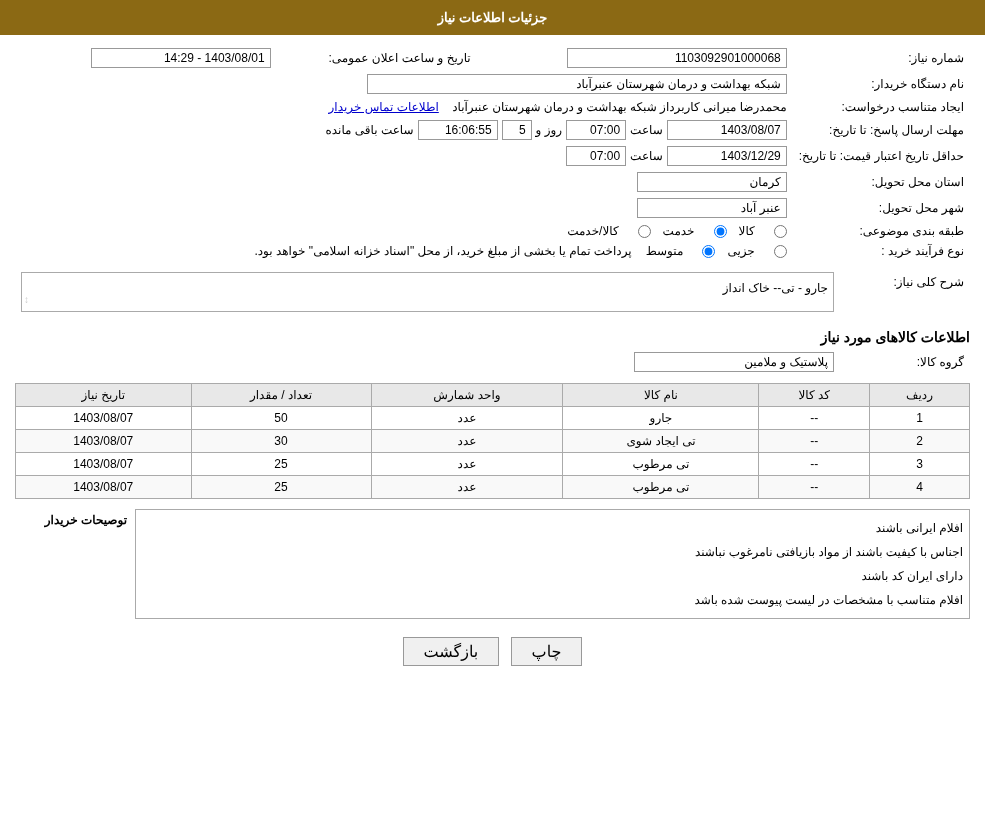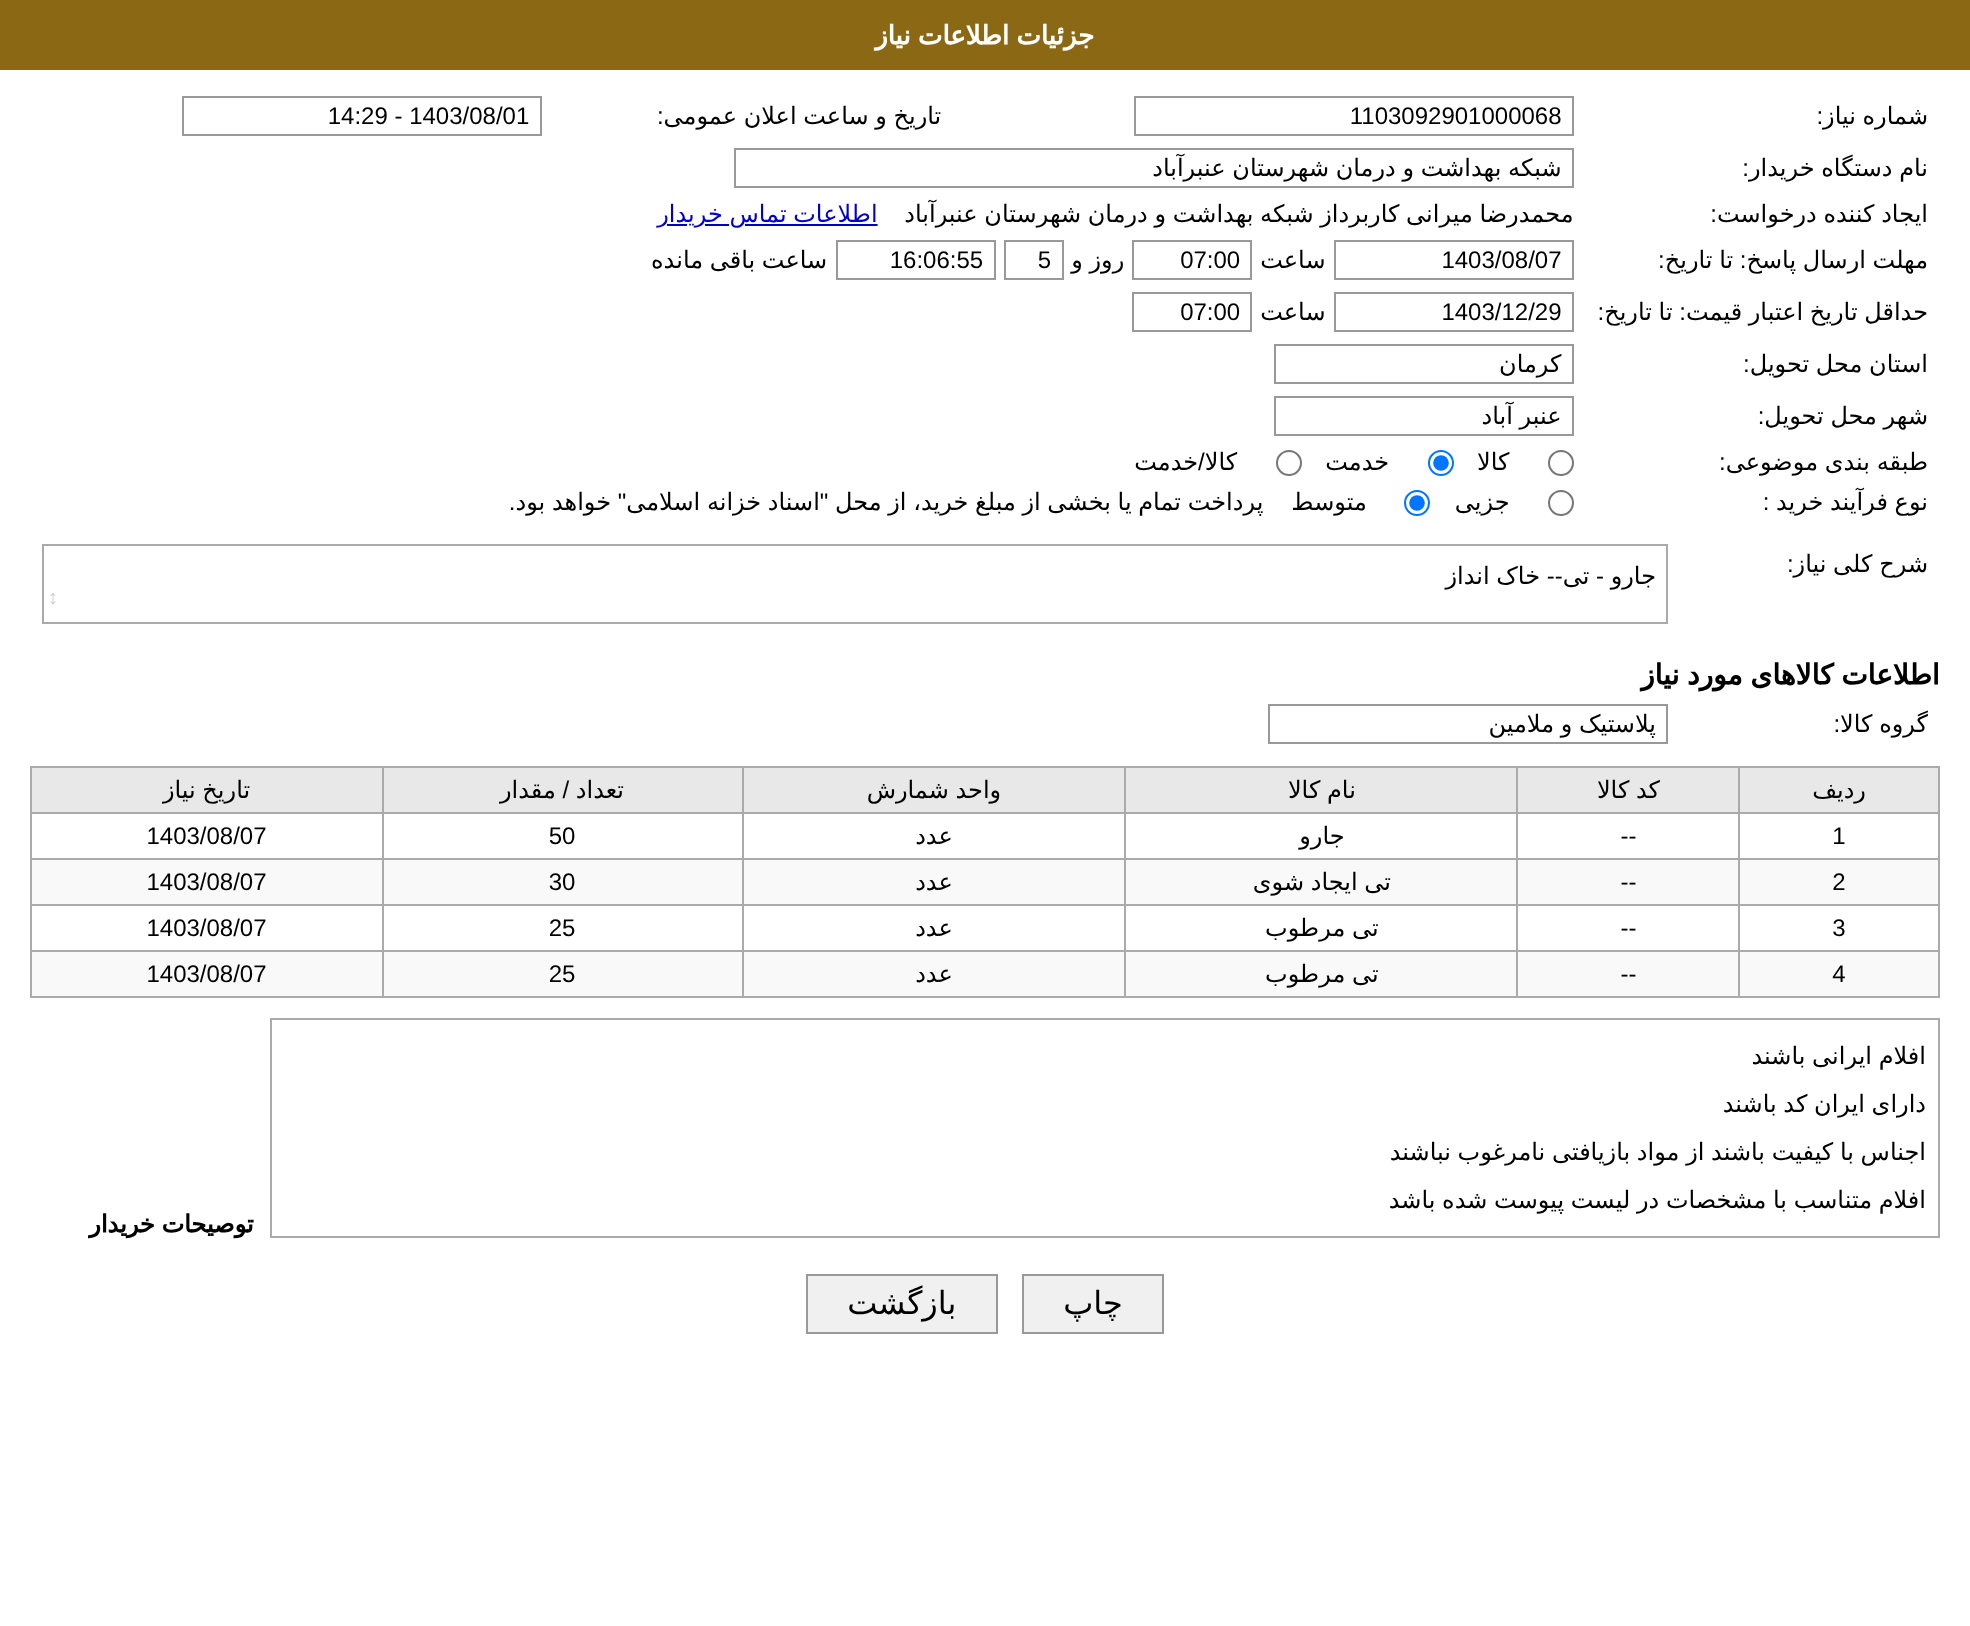--- a/index.html
+++ b/index.html
@@ -85,21 +85,21 @@
     .description-area {
       border: 1px solid #aaa;
       min-height: 80px;
       padding: 5px;
       text-align: right;
       line-height: 1.8;
       direction: rtl;
     }
     .desc-row {
       display: flex;
-      align-items: flex-end;
+      align-items: flex-start;
       margin-bottom: 8px;
     }
     .desc-label {
       white-space: nowrap;
       font-weight: bold;
       padding-right: 8px;
       padding-top: 4px;
     }
     .footer-buttons {
       text-align: center;
@@ -151,21 +151,21 @@
       </tr>
 
       <tr>
         <td class="label-cell">نام دستگاه خریدار:</td>
         <td colspan="3">
           <div class="input-box" style="min-width:420px;">شبکه بهداشت و درمان شهرستان عنبرآباد</div>
         </td>
       </tr>
 
       <tr>
-        <td class="label-cell">ایجاد کننده درخواست:</td>
+        <td class="label-cell">ایجاد متناسب درخواست:</td>
         <td colspan="3">
           <span>محمدرضا میرانی کاربرداز  شبکه بهداشت و درمان شهرستان عنبرآباد</span>
           &nbsp;&nbsp;
           <span class="blue-link">اطلاعات تماس خریدار</span>
         </td>
       </tr>
 
       <tr>
         <td class="label-cell">مهلت ارسال پاسخ: تا تاریخ:</td>
         <td colspan="3">
@@ -317,22 +317,22 @@
       <td>عدد</td>
       <td>25</td>
       <td>1403/08/07</td>
     </tr>
         </tbody>
     </table>
 
     <div class="desc-row" style="margin-top:10px;">
       <div style="flex:1; border:1px solid #aaa; padding:6px; min-height:80px; text-align:right; line-height:2;" id="buyer-desc-content">
       <div>افلام ایرانی باشند</div>
+          <div>اجناس با کیفیت باشند از مواد بازیافتی نامرغوب نباشند</div>
           <div>دارای ایران کد باشند</div>
-          <div>اجناس با کیفیت باشند از مواد بازیافتی نامرغوب نباشند</div>
           <div>افلام متناسب با مشخصات در لیست پیوست شده باشد</div>
         </div>
       <div class="desc-label" style="width:120px;">توصیحات خریدار</div>
     </div>
 
     <div class="footer-buttons">
       <button class="btn">چاپ</button>
       <button class="btn">بازگشت</button>
     </div>
 

